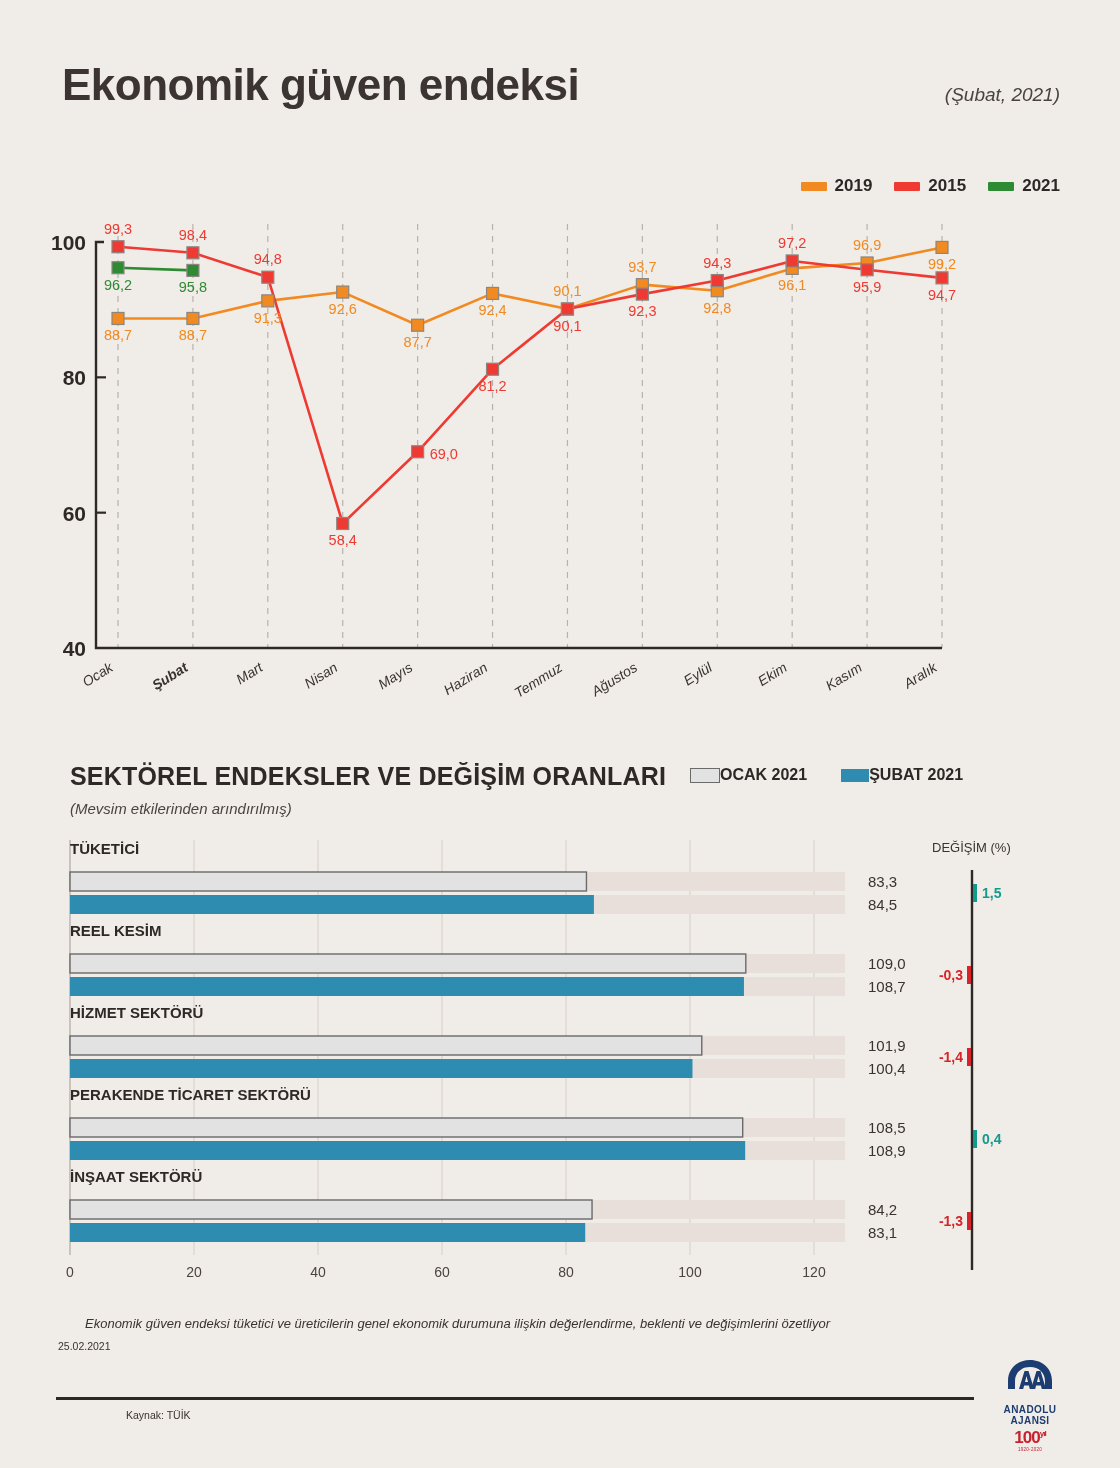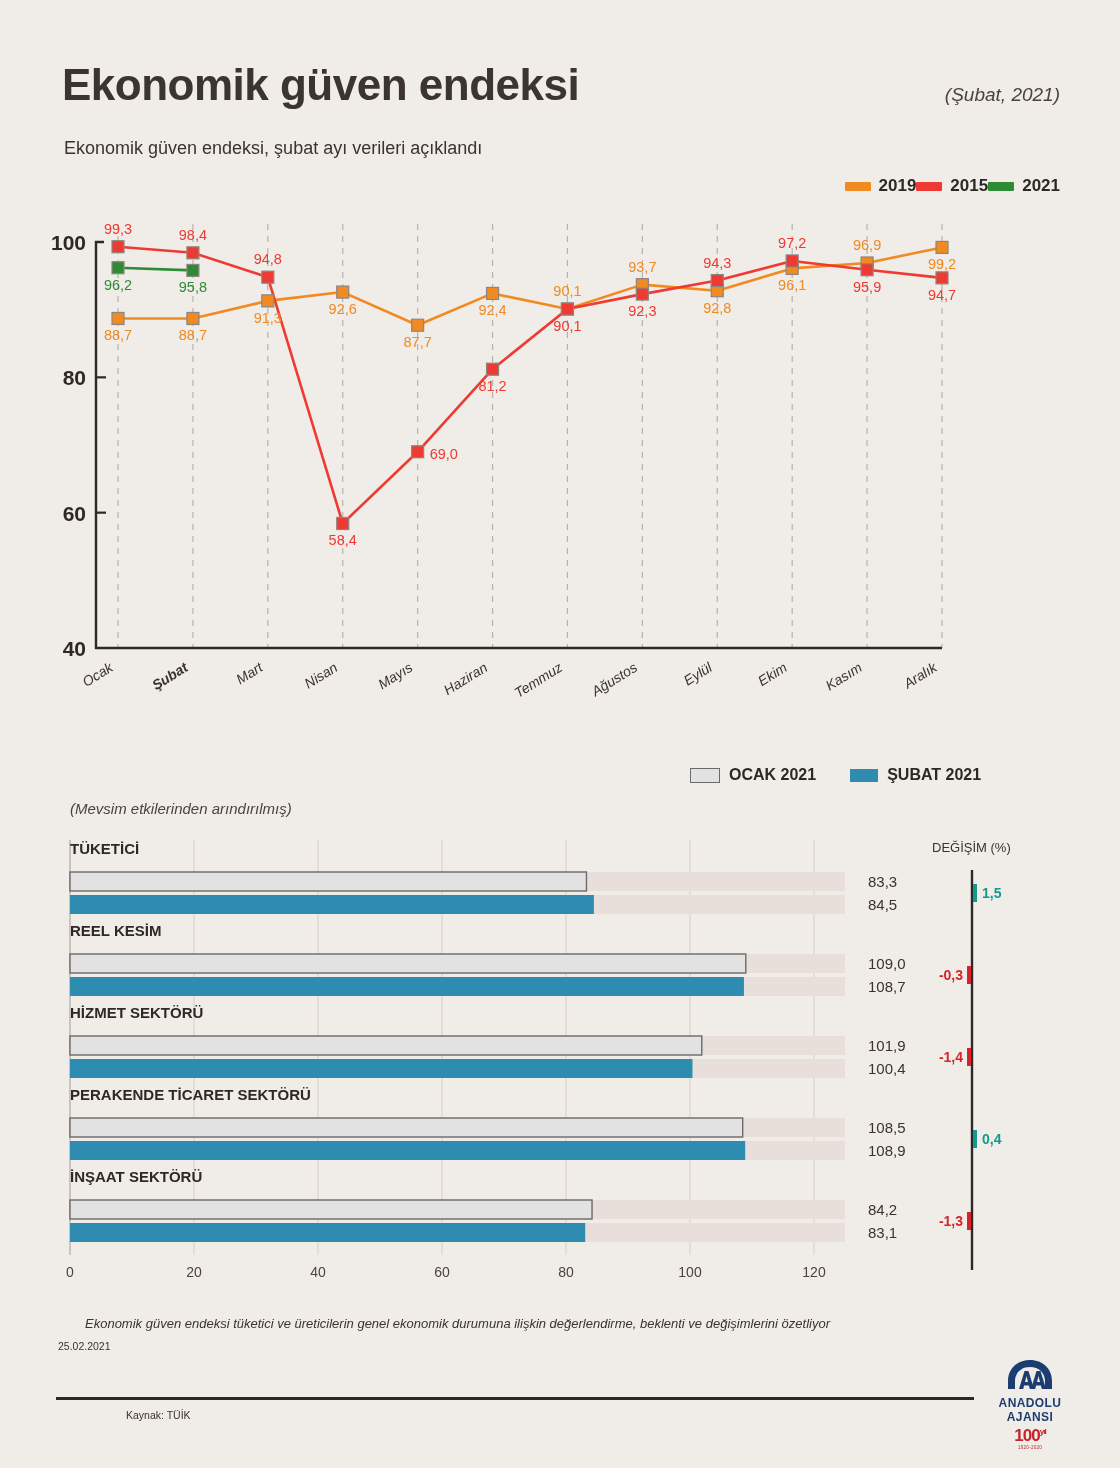--- a/index.html
+++ b/index.html
@@ -25,21 +25,21 @@
     font-size:19px;font-style:italic;color:#4A4340;
   }
   .hdr-sub{
     position:absolute;left:64px;top:138px;
     font-size:18px;color:#3A3330;font-weight:400;
   }
 
   
   .legend-top{
     position:absolute;right:60px;top:176px;
-    display:flex;align-items:center;
+    display:flex;align-items:center;gap:22px;
   }
   .lg-item{display:flex;align-items:center;gap:8px;}
   .lg-swatch{width:26px;height:9px;border-radius:1px;display:block;}
   .lg-label{font-size:17px;font-weight:700;color:#2C2825;}
 
   
   .linechart{position:absolute;left:0;top:210px;width:1120px;height:500px;}
   .lc-svg{display:block;}
   .ytick{font-size:21px;font-weight:700;fill:#2E2926;font-family:"Liberation Sans",sans-serif;}
   .xtick{font-size:14px;fill:#3A3330;font-family:"Liberation Sans",sans-serif;font-style:italic;}
@@ -52,21 +52,21 @@
     font-size:25px;font-weight:700;color:#2E2926;letter-spacing:0.2px;
   }
   .sec2-sub{
     position:absolute;left:70px;top:800px;
     font-size:15px;font-style:italic;color:#4A4340;
   }
   .legend-bar{
     position:absolute;left:690px;top:766px;
     display:flex;align-items:center;gap:34px;
   }
-  .lb-item{display:flex;align-items:center;gap:9px;justify-content:center;}
+  .lb-item{display:flex;align-items:center;justify-content:center;}
   .lb-sw-ocak{width:28px;height:13px;background:#E2E2E2;border:1.4px solid #6A6A6A;display:block;}
   .lb-sw-subat{width:28px;height:13px;background:#2D8CB0;display:block;}
   .lb-label{font-size:16px;font-weight:700;color:#2C2825;}
 
   
   .barchart{position:absolute;left:0;top:840px;width:1120px;height:460px;}
   .grp-label{font-size:15px;font-weight:700;fill:#2E2926;font-family:"Liberation Sans",sans-serif;}
   .val-label{font-size:15px;fill:#3A3330;font-family:"Liberation Sans",sans-serif;}
   .xax-label{font-size:14px;fill:#4A4340;font-family:"Liberation Sans",sans-serif;}
   .chg-head{font-size:13px;fill:#3A3330;font-family:"Liberation Sans",sans-serif;}
@@ -78,33 +78,32 @@
     font-size:13px;font-style:italic;color:#3A3330;margin-left:15px;
   }
 
   
   .foot-rule{
     position:absolute;left:56px;top:1397px;width:918px;height:3px;background:#2C2825;
   }
   .foot-date{position:absolute;left:58px;top:1340px;font-size:10.5px;color:#3A3330;}
   .foot-src{position:absolute;left:126px;top:1409px;font-size:10.5px;color:#3A3330;}
   .logo{position:absolute;right:48px;top:1358px;width:84px;text-align:center;}
-  .logo-name{font-size:12px;font-weight:700;color:#1C3D72;letter-spacing:0.4px;margin-top:4px;}
+  .logo-name{font-size:10px;font-weight:700;color:#1C3D72;letter-spacing:0.4px;margin-top:12px;}
   .logo-100{font-size:17px;font-weight:800;color:#C8202E;letter-spacing:-1px;line-height:1;margin-top:3px;}
   .logo-100 sup{font-size:8px;vertical-align:super;}
   .logo-years{font-size:4.5px;color:#C8202E;letter-spacing:0.3px;margin-top:1px;}
 </style>
 </head>
 <body>
 
 <div class="page">
 
   <div class="hdr-title">Ekonomik güven endeksi</div>
   <div class="hdr-period">(Şubat, 2021)</div>
-  <div class="hdr-sub">Ekonomik güven endeksi, şubat ayı verileri açıklandı</div>
 
   <div class="legend-top">
     <div class="lg-item">
       <span class="lg-swatch" style="background:#F18A21"></span>
       <span class="lg-label">2019</span>
     </div>
     <div class="lg-item">
       <span class="lg-swatch" style="background:#EE3A32"></span>
       <span class="lg-label">2015</span>
     </div>
@@ -198,20 +197,21 @@
         <text x="867.090909090909" y="81.74333333333328" text-anchor="middle" fill="#EE3A32" class="dlabel">95,9</text>
         <rect x="936" y="61.86333333333329" width="12" height="12" fill="#EE3A32" stroke="#8C8681" stroke-width="1.2"></rect>
         <text x="942" y="89.86333333333329" text-anchor="middle" fill="#EE3A32" class="dlabel">94,7</text>
         <rect x="112" y="51.71333333333331" width="12" height="12" fill="#2E8B34" stroke="#8C8681" stroke-width="1.2"></rect>
         <text x="118" y="79.71333333333331" text-anchor="middle" fill="#2E8B34" class="dlabel">96,2</text>
         <rect x="186.9090909090909" y="54.420000000000016" width="12" height="12" fill="#2E8B34" stroke="#8C8681" stroke-width="1.2"></rect>
         <text x="192.9090909090909" y="82.42000000000002" text-anchor="middle" fill="#2E8B34" class="dlabel">95,8</text>
       </svg>
   </div>
 
+  <div class="sec2-title">SEKTÖREL ENDEKSLER VE DEĞİŞİM ORANLARI</div>
   <div class="sec2-sub">(Mevsim etkilerinden arındırılmış)</div>
 
   <div class="legend-bar">
     <div class="lb-item">
       <span class="lb-sw-ocak"></span>
       <span class="lb-label">OCAK 2021</span>
     </div>
     <div class="lb-item">
       <span class="lb-sw-subat"></span>
       <span class="lb-label">ŞUBAT 2021</span>

